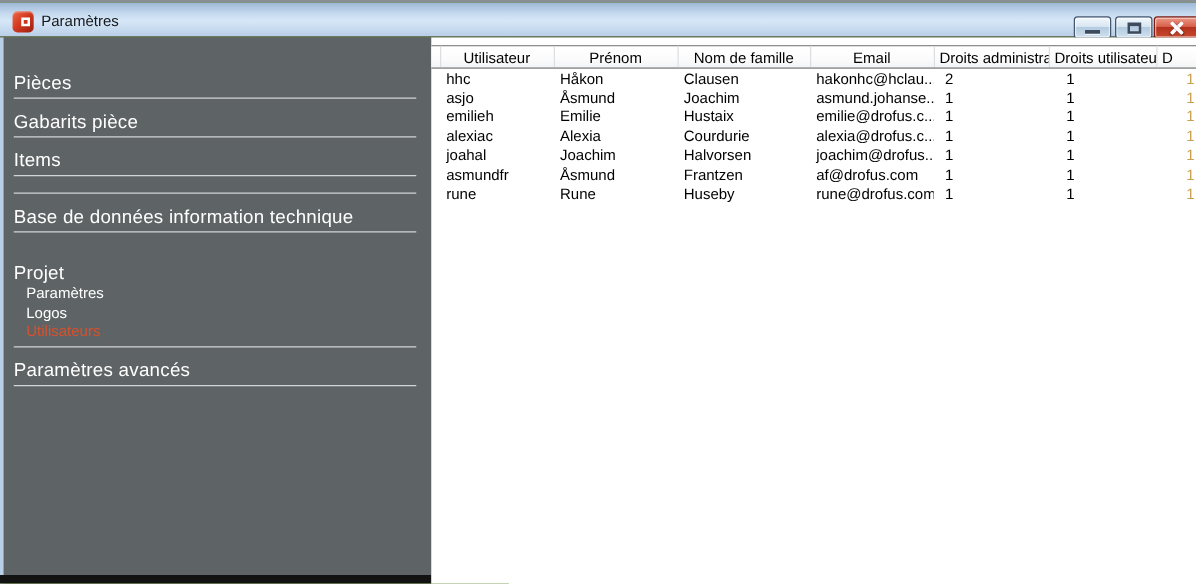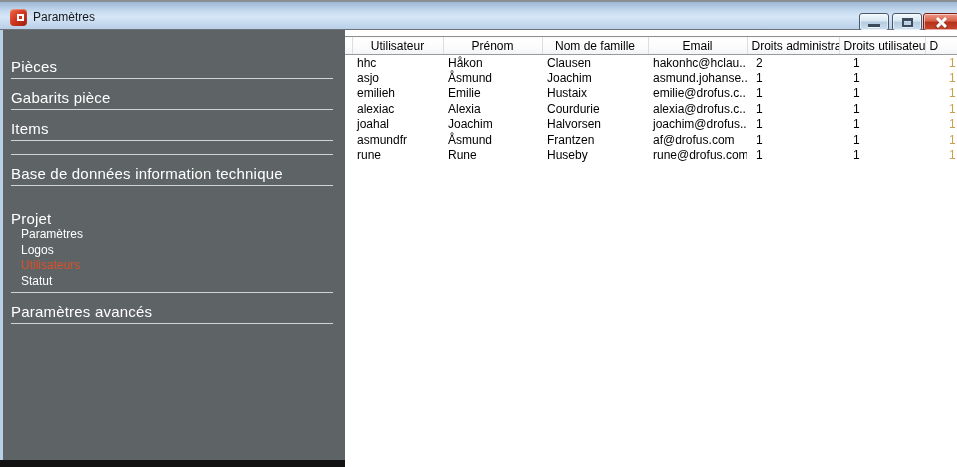--- a/index.html
+++ b/index.html
@@ -159,21 +159,20 @@
         </div>
         <div class="s-item">
           <div class="lbl">Base de données information technique</div>
           <div class="s-rule"></div>
         </div>
         <div class="s-item s-group">
           <div class="lbl">Projet</div>
           <div class="s-child">Paramètres</div>
           <div class="s-child">Logos</div>
           <div class="s-child selected">Utilisateurs</div>
-          <div class="s-child">Statut</div>
           <div class="s-rule"></div>
         </div>
         <div class="s-item">
           <div class="lbl">Paramètres avancés</div>
           <div class="s-rule"></div>
         </div>
       </div>
   </div>
   <div class="sidebar-bottom-strip"></div>
 

